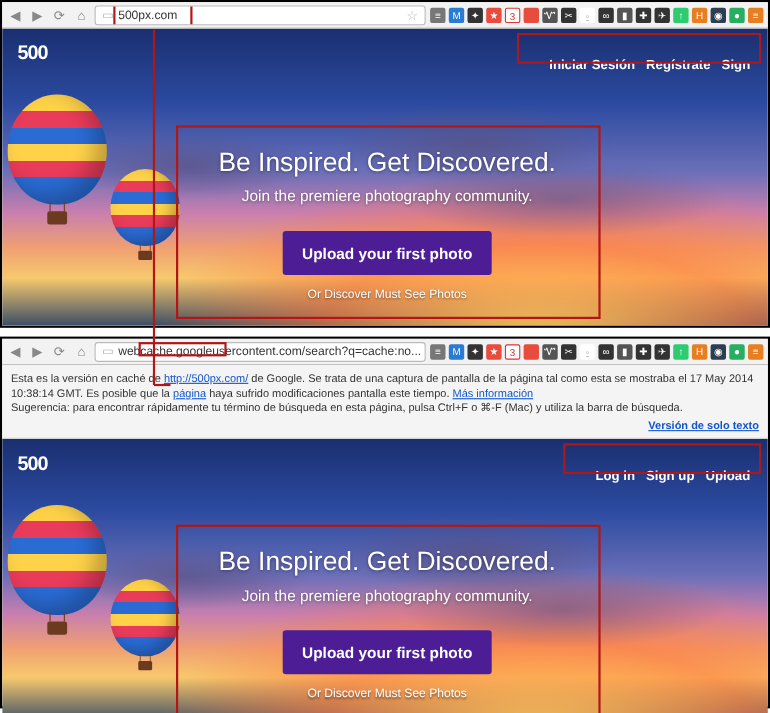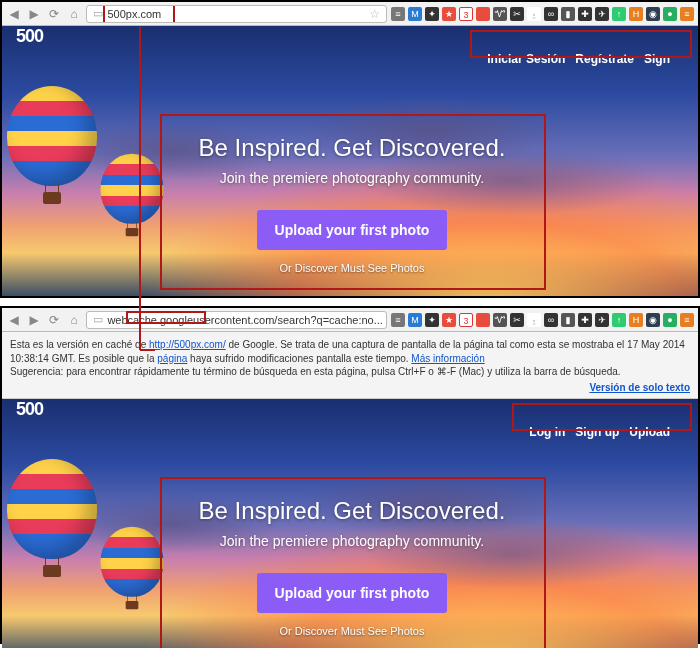--- a/index.html
+++ b/index.html
@@ -31,29 +31,29 @@
   .balloon .env { width:90px; height:100px; border-radius:50% 50% 48% 48%;
     background: linear-gradient(to bottom, #ffd24a 0 15%, #e93b5a 15% 30%, #2a6bd4 30% 45%, #ffd24a 45% 60%, #e93b5a 60% 75%, #2a6bd4 75% 100%);
     box-shadow: inset -10px -8px 18px rgba(0,0,0,.25);
   }
   .balloon .bask { width:18px;height:12px;background:#6b3a1f;margin:6px auto 0;position:relative;border-radius:2px;}
   .balloon .bask::before,.balloon .bask::after{content:"";position:absolute;top:-8px;width:1px;height:8px;background:#6b3a1f;}
   .balloon .bask::before{left:2px}.balloon .bask::after{right:2px}
   .b1 { left:5px; top:60px; }
   .b2 { left:85px; top:110px; transform:scale(.7); }
 
-  .topbar { position:absolute; top:0; left:0; right:12px; height:44px; display:flex; align-items:flex-start; padding:0 14px; }
+  .topbar { position:absolute; top:0; left:0; right:0; height:44px; display:flex; align-items:center; padding:0 14px; }
   .logo { color:#fff; font-weight:bold; font-size:18px; letter-spacing:-1px; }
   .nav-right { position:absolute; right:8px; top:6px; display:flex; gap:10px; padding:20px 8px;}
   .nav-right a { color:#fff; font-weight:bold; font-size:12px; text-decoration:none; }
 
   .hero-copy { position:absolute; left:160px; top:96px; width:380px; text-align:center; padding:12px 8px 10px; }
   .hero-copy h1 { color:#fff; font-size:24px; font-weight:400; margin-bottom:8px; text-shadow:0 1px 3px rgba(0,0,0,.4); }
   .hero-copy p { color:#fff; font-size:14px; margin-bottom:24px; text-shadow:0 1px 3px rgba(0,0,0,.4);}
-  .cta { display:inline-block; background:#8b5cf6; color:#fff; font-weight:bold; font-size:14px; padding:12px 18px; border-radius:3px; border:none; cursor:pointer;}
+  .cta { display:inline-block; background:#4c1d95; color:#fff; font-weight:bold; font-size:14px; padding:12px 18px; border-radius:3px; border:none; cursor:pointer;}
   .disc { color:#fff; font-size:11px; margin-top:12px; text-shadow:0 1px 2px rgba(0,0,0,.5);}
 
   .highlight { position:absolute; border:2px solid #b01818; pointer-events:none; }
 
   
   .cache { background:#f4f4f4; border-bottom:1px solid #ccc; font-size:10px; color:#333; padding:6px 8px 4px; line-height:1.35; }
   .cache a { color:#1155cc; text-decoration:underline; }
   .cache .txtver { text-align:right; margin-top:2px;font-weight:bold; }
 
   

